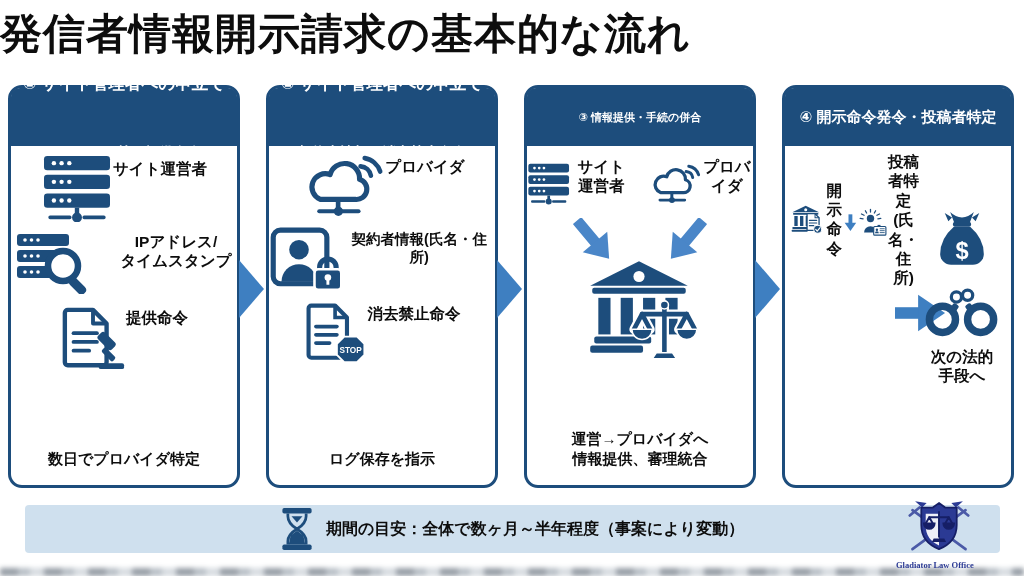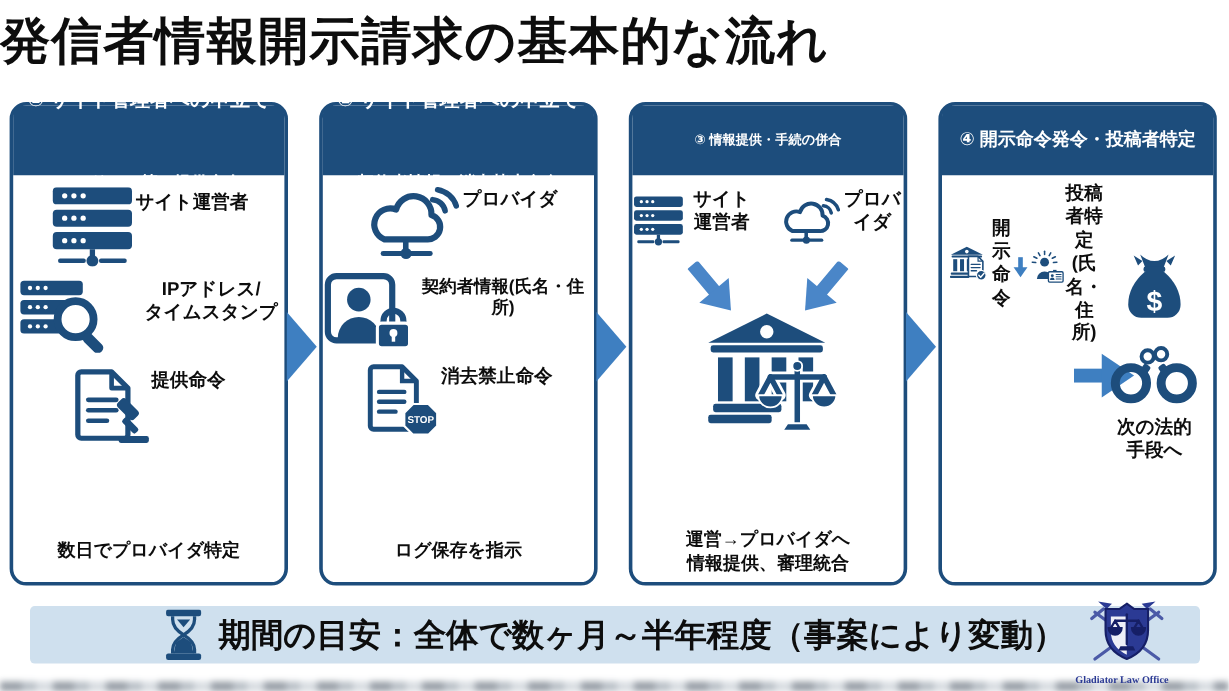--- a/index.html
+++ b/index.html
@@ -45,21 +45,21 @@
   }
   .chev1{left:239px}.chev2{left:497px}.chev3{left:755px}
   .p4-left{position:absolute;left:6px;top:4px;width:128px;display:flex;flex-direction:row;align-items:center}
   .p4-right{position:absolute;right:2px;top:64px;width:94px;display:flex;flex-direction:column;align-items:center}
   .p4-arrow{position:absolute;left:110px;top:146px}
   .timeline{
     position:absolute;left:25px;top:505px;width:975px;height:48px;
     background:#cfe0ee;border-radius:4px;
     display:flex;align-items:center;justify-content:center;gap:13px;
   }
-  .timeline-text{font-size:27px;font-weight:bold;color:#0d0d0d;white-space:nowrap}
+  .timeline-text{font-size:16px;font-weight:bold;color:#0d0d0d;white-space:nowrap}
   .logo{position:absolute;left:896px;top:496px;width:86px;text-align:left;z-index:5}
   .logo-text{font-family:"Liberation Serif","DejaVu Serif",serif;font-size:8.5px;font-weight:bold;color:#2b3a94;margin-top:-2px}
   .bottom-blur{
     position:absolute;left:0;right:0;bottom:0;height:8px;opacity:.7;
     background:repeating-linear-gradient(90deg,#6a7480 0 18px,#9aa4ae 18px 30px,#c6cdd4 30px 44px);
     filter:blur(2.5px);
   }
 </style>
 </head>
 <body>
@@ -275,21 +275,21 @@
         <line x1="85" y1="50" x2="85" y2="96"></line>
         <line x1="63" y1="58" x2="107" y2="58"></line>
         <path d="M63 58 L55 73 M63 58 L71 73"></path>
         <path d="M107 58 L99 73 M107 58 L115 73"></path>
       </g>
       <circle cx="85" cy="49" r="4" fill="#1d4d7c" stroke="#fff" stroke-width="1.5"></circle>
       <path d="M53 73 A 10 10 0 0 0 73 73 Z" fill="#1d4d7c" stroke="#fff" stroke-width="1.5"></path>
       <path d="M97 73 A 10 10 0 0 0 117 73 Z" fill="#1d4d7c" stroke="#fff" stroke-width="1.5"></path>
       <polygon points="77,96 93,96 97,102 73,102" fill="#1d4d7c" stroke="#fff" stroke-width="1.5"></polygon>
     </svg>
-    <div class="note" style="margin-top:auto;margin-bottom:5px">
+    <div class="note" style="margin-top:auto;margin-bottom:16px">
       <div>運営→プロバイダへ</div>
       <div>情報提供、審理統合</div>
     </div>
   </div>
 </div>
 
 <div class="panel p4">
   <div class="panel-header">
     <div class="hl1">④ 開示命令発令・投稿者特定</div>
   </div>

